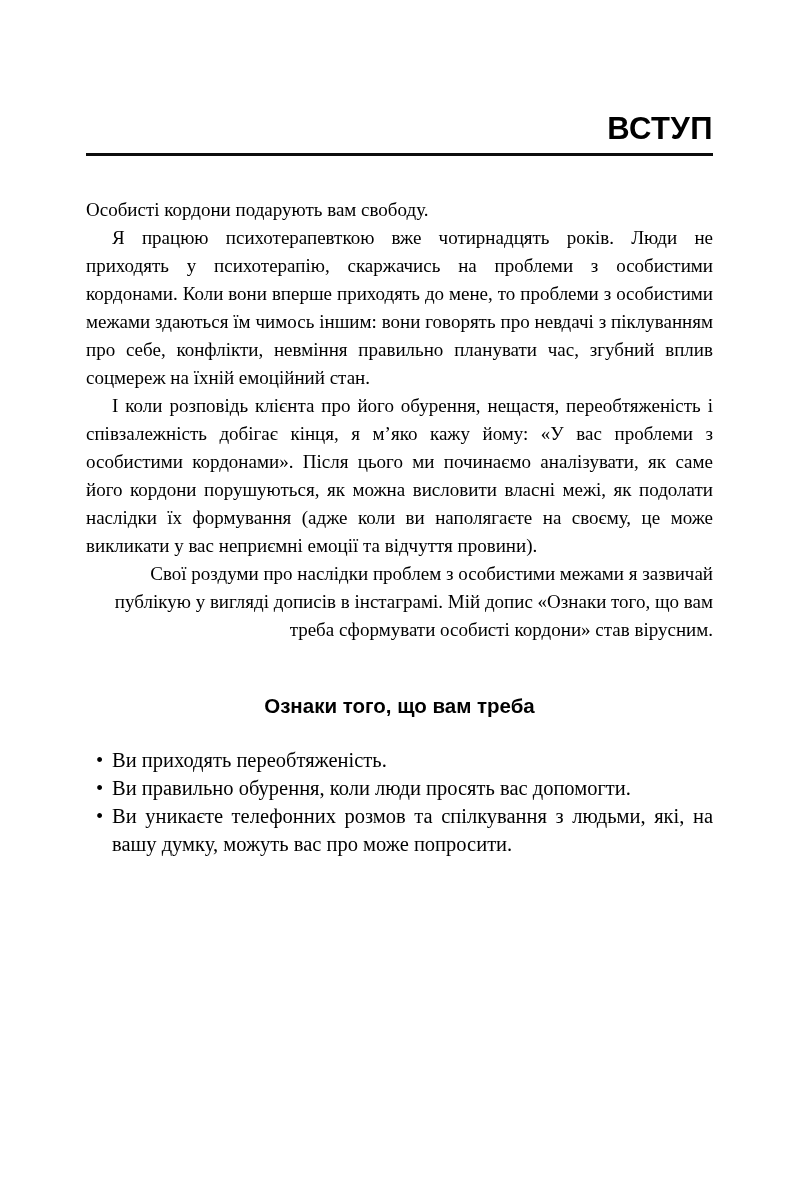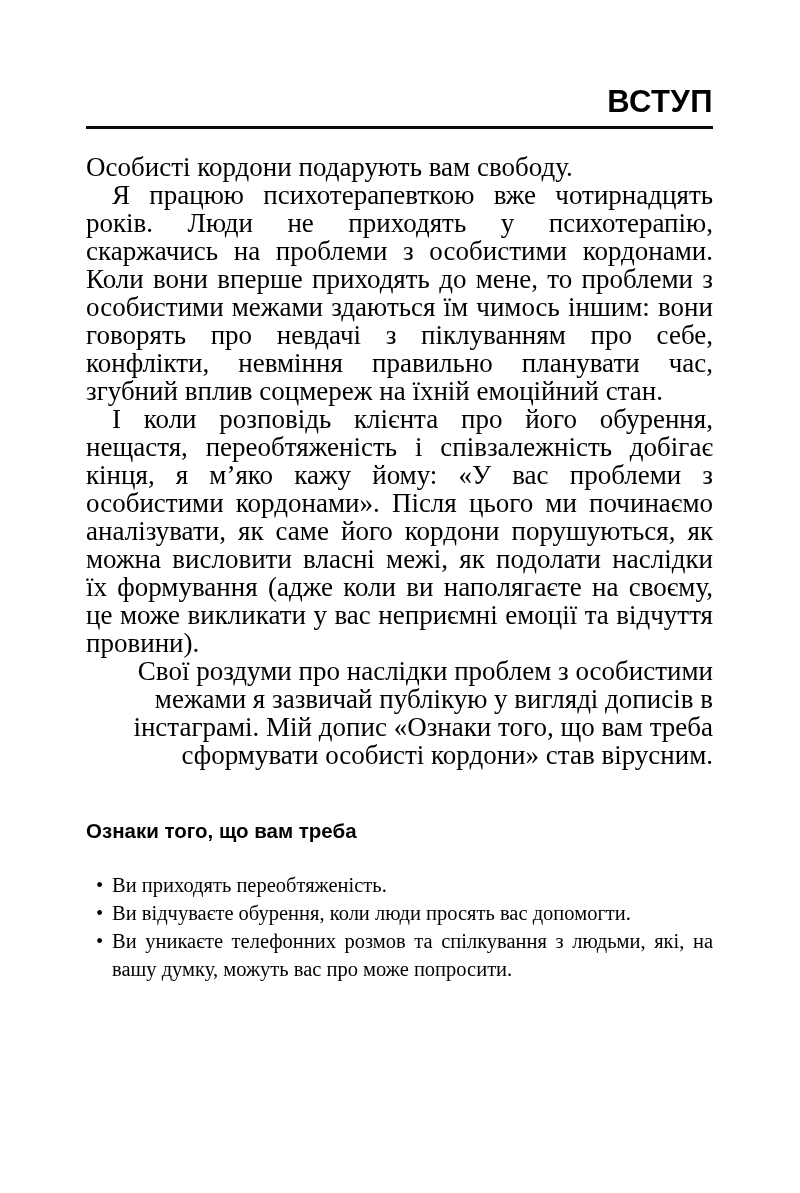--- a/index.html
+++ b/index.html
@@ -27,41 +27,41 @@
 
   .content {
     position: absolute;
     left: 86px;
     top: 0;
     width: 627px;
   }
 
   
   .chapter-head {
-    margin-top: 84px;
+    margin-top: 111px;
     text-align: right;
     font-family: "Liberation Sans", "DejaVu Sans", sans-serif;
     font-weight: 700;
     font-size: 31px;
     line-height: 36px;
     letter-spacing: 0.5px;
     color: #000000;
   }
 
   .head-rule {
     margin-top: 6px;
     width: 100%;
     height: 3px;
     background: #0d0d0d;
   }
 
   
   .body-copy {
-    margin-top: 24px;
-    font-size: 27px;
+    margin-top: 40px;
+    font-size: 19px;
     line-height: 28px;
     text-align: justify;
     text-justify: inter-word;
     hyphens: manual;
   }
 
   .body-copy p {
     margin: 0;
     text-indent: 26px;
   }
@@ -80,20 +80,21 @@
     font-family: "Liberation Sans", "DejaVu Sans", sans-serif;
     font-weight: 700;
     font-size: 20.5px;
     line-height: 29px;
     text-align: left;
     color: #000000;
   }
 
   .sub-heading .sh-line {
     display: block;
+    text-align: center;
   }
 
   
   .bullet-list {
     margin: 26px 0 0 0;
     padding: 0;
     list-style: none;
     font-size: 20.5px;
     line-height: 28px;
   }
@@ -144,21 +145,21 @@
       <span class="sh-line">Ознаки того, що вам треба</span>
     </div>
 
     <ul class="bullet-list">
       <li>
         <span class="bullet-marker">•</span>
         <span class="bullet-text">Ви приходять переобтяженість.</span>
       </li>
       <li>
         <span class="bullet-marker">•</span>
-        <span class="bullet-text">Ви відчуваєте обурення, коли люди просять вас допомогти.</span>
+        <span class="bullet-text">Ви правильно обурення, коли люди просять вас допомогти.</span>
       </li>
       <li>
         <span class="bullet-marker">•</span>
         <span class="bullet-text">Ви уникаєте телефонних розмов та спілкування з людьми, які, на вашу думку, можуть вас про може попросити.</span>
       </li>
     </ul>
 
   </div>
 </div>
 

